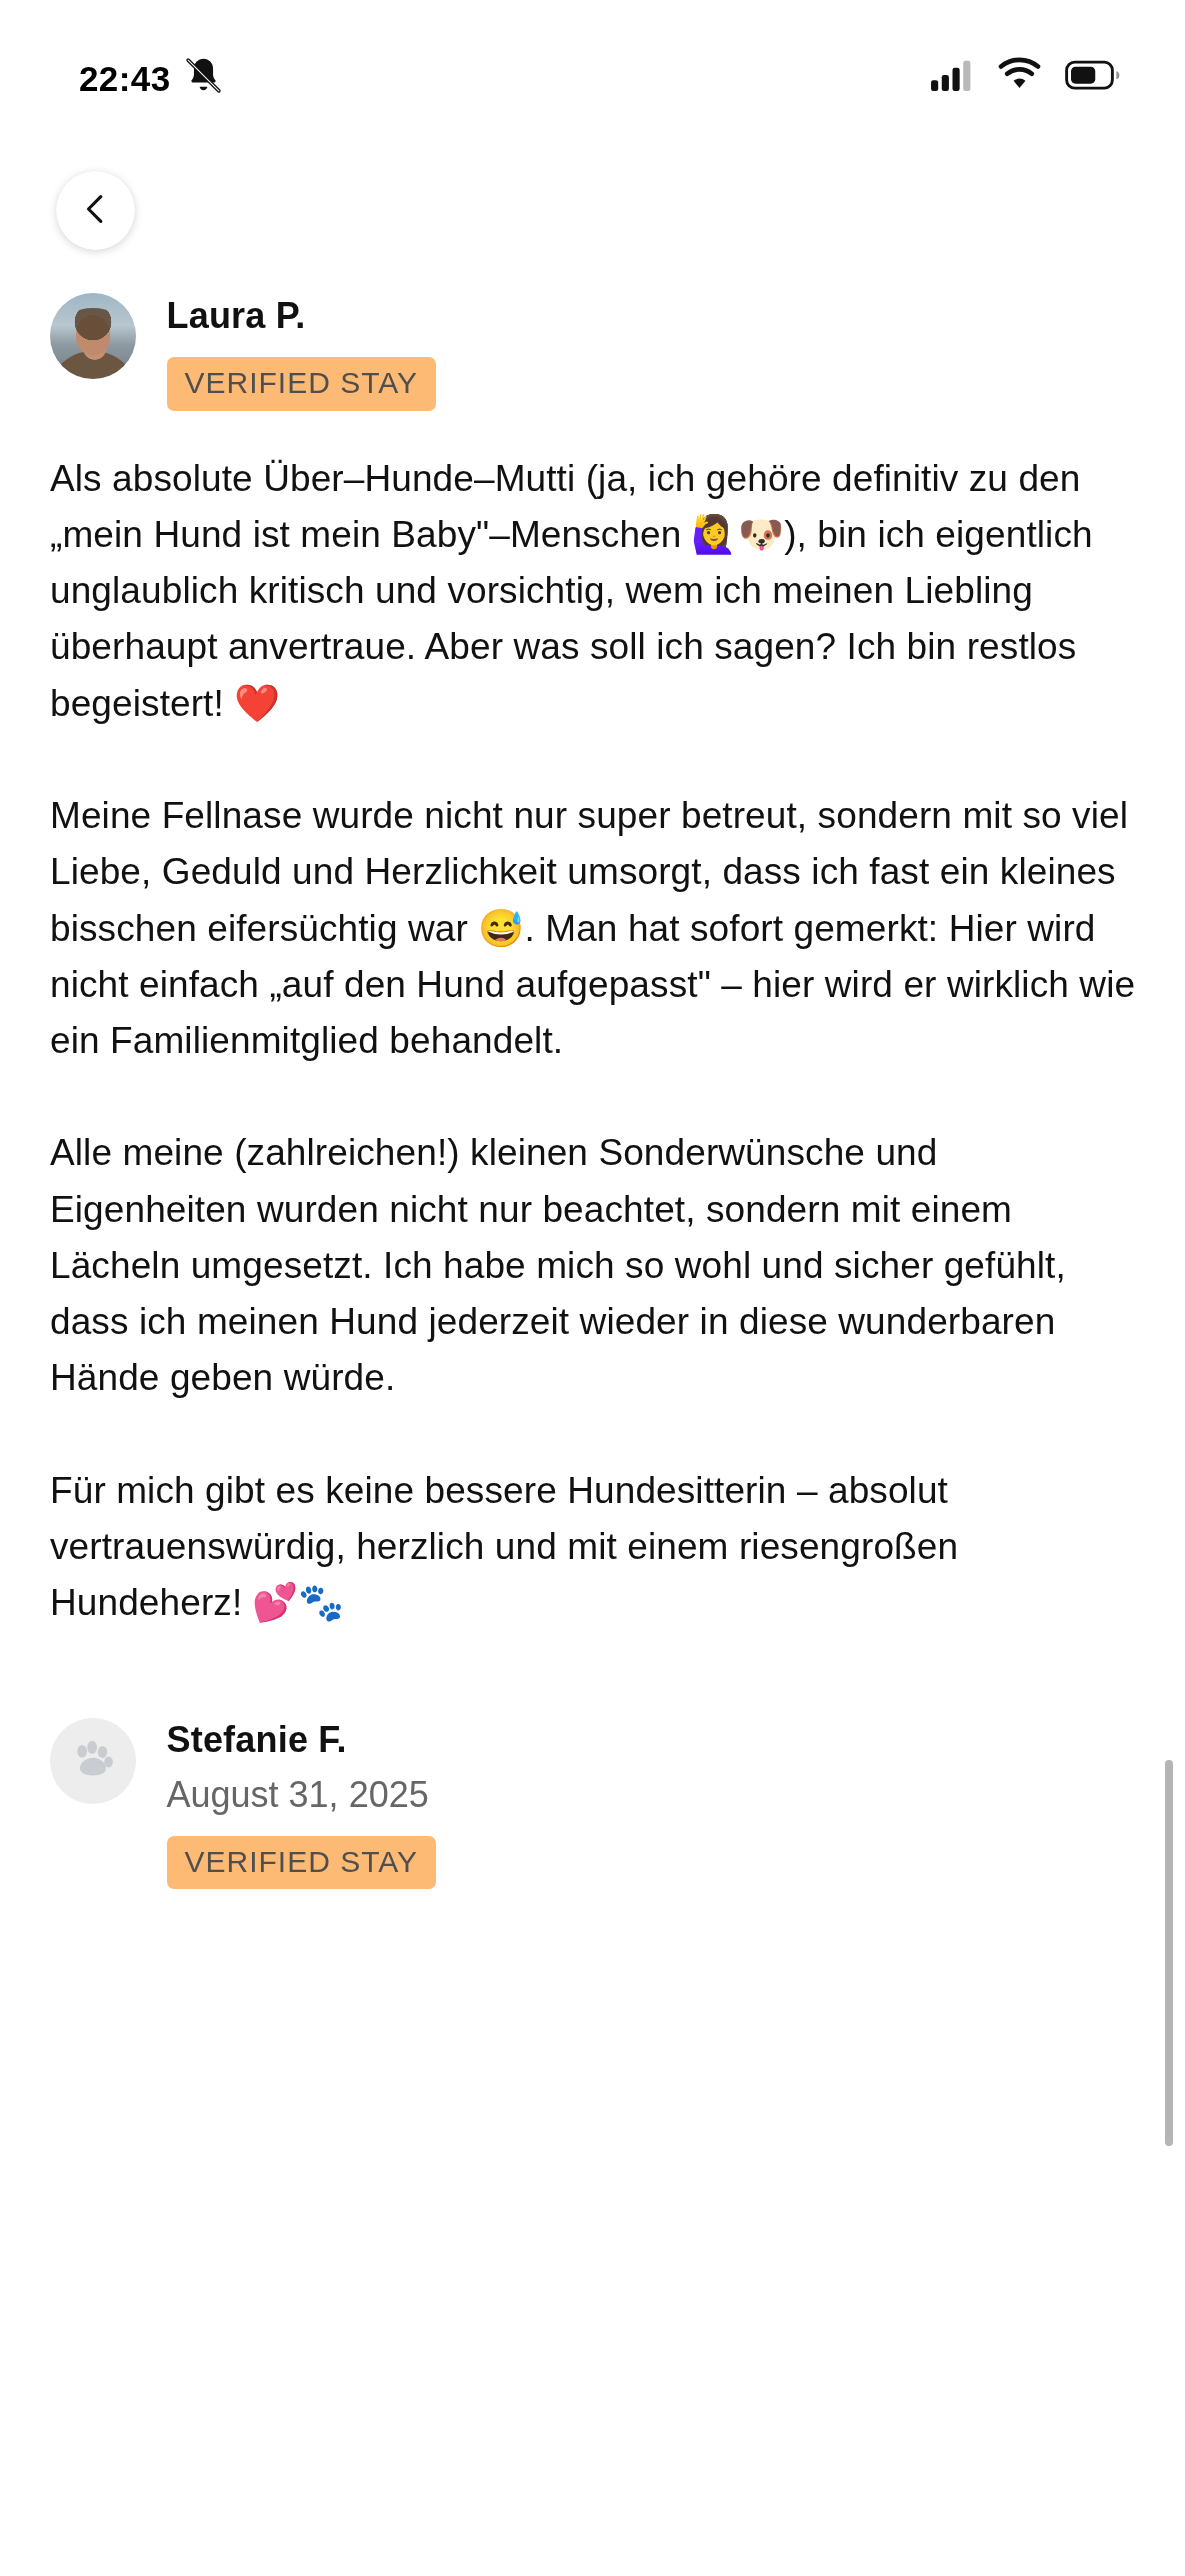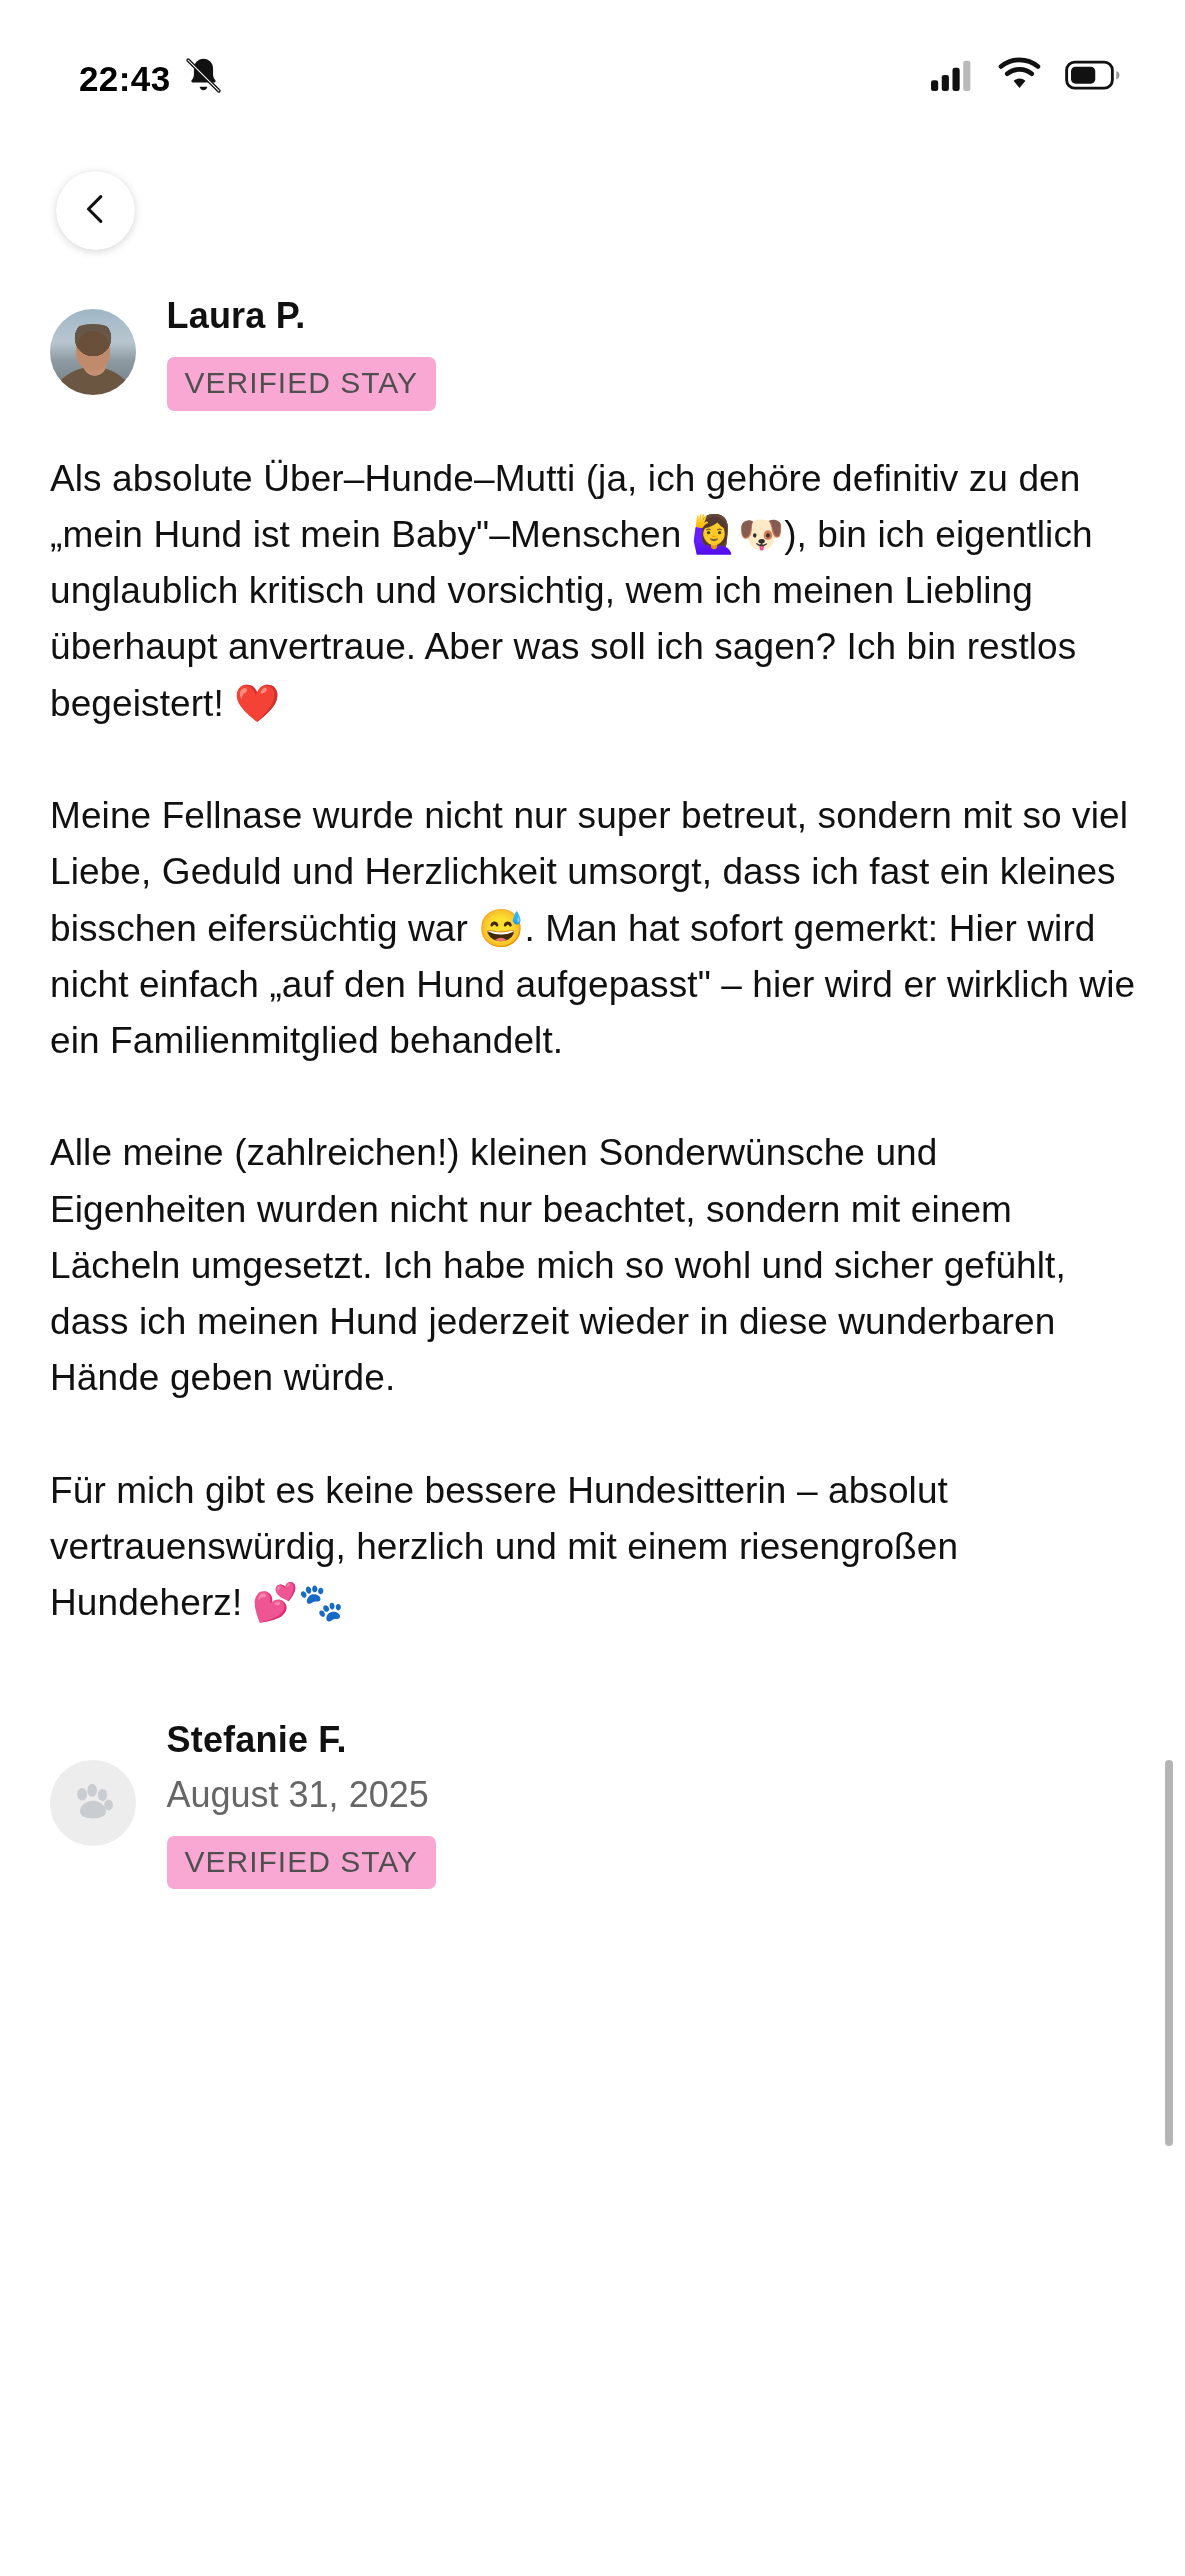--- a/index.html
+++ b/index.html
@@ -65,21 +65,21 @@
     padding: 0 50px;
   }
   .review {
     padding-top: 43px;
   }
   .review.second { padding-top: 86px; }
 
   .review-head {
     display: flex;
     gap: 30.5px;
-    align-items: center;
+    align-items: flex-start;
   }
   .avatar {
     width: 86px;
     height: 86px;
     border-radius: 50%;
     flex: 0 0 86px;
     overflow: hidden;
     position: relative;
     background: #e8e8e8;
   }
@@ -128,21 +128,21 @@
   }
   .udate {
     font-size: 36px;
     color: #666666;
     margin-top: 12.6px;
     line-height: 1.15;
   }
   .badge {
     display: inline-block;
     margin-top: 20px;
-    background: #f9a8d4;
+    background: #fdba74;
     color: #4f4f4f;
     font-size: 30px;
     letter-spacing: 1px;
     padding: 10.8px 18px 12.6px;
     border-radius: 7.2px;
     line-height: 1;
   }
 
   .body-text {
     margin-top: 40px;

